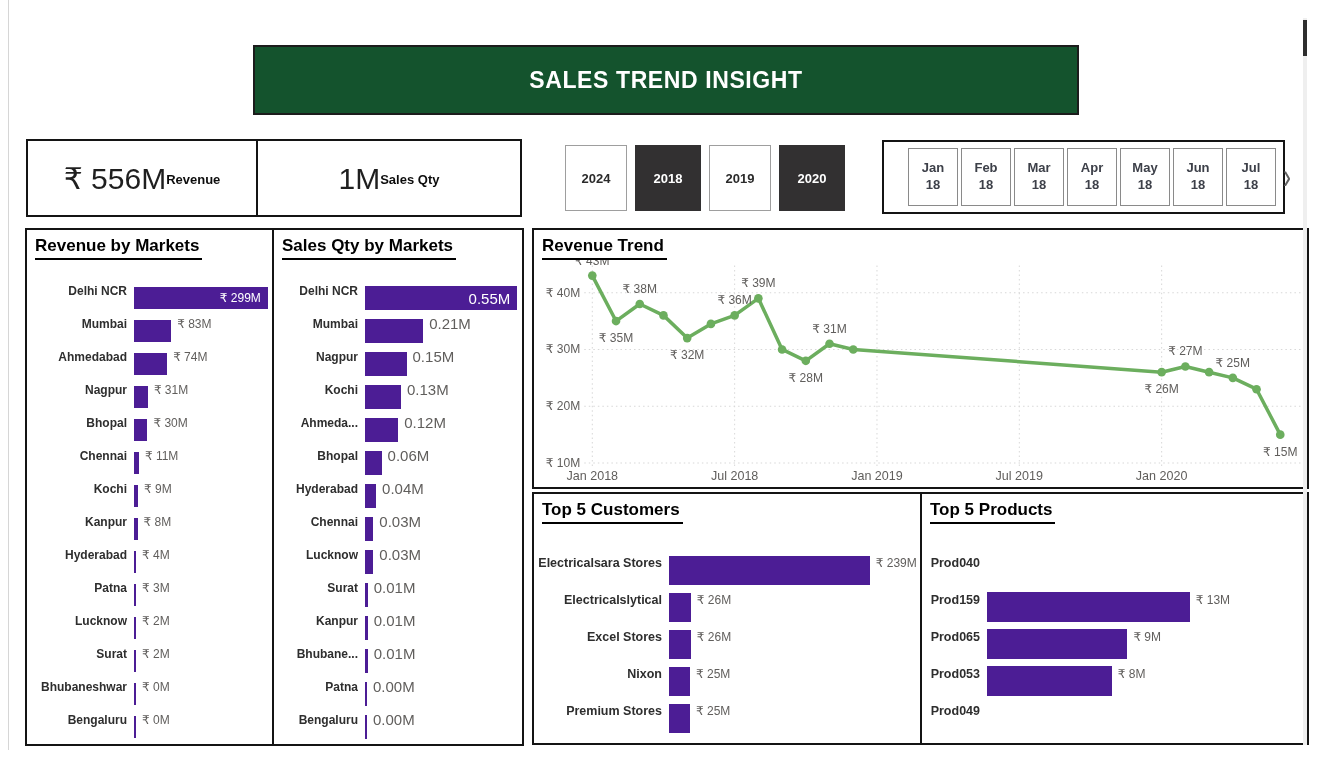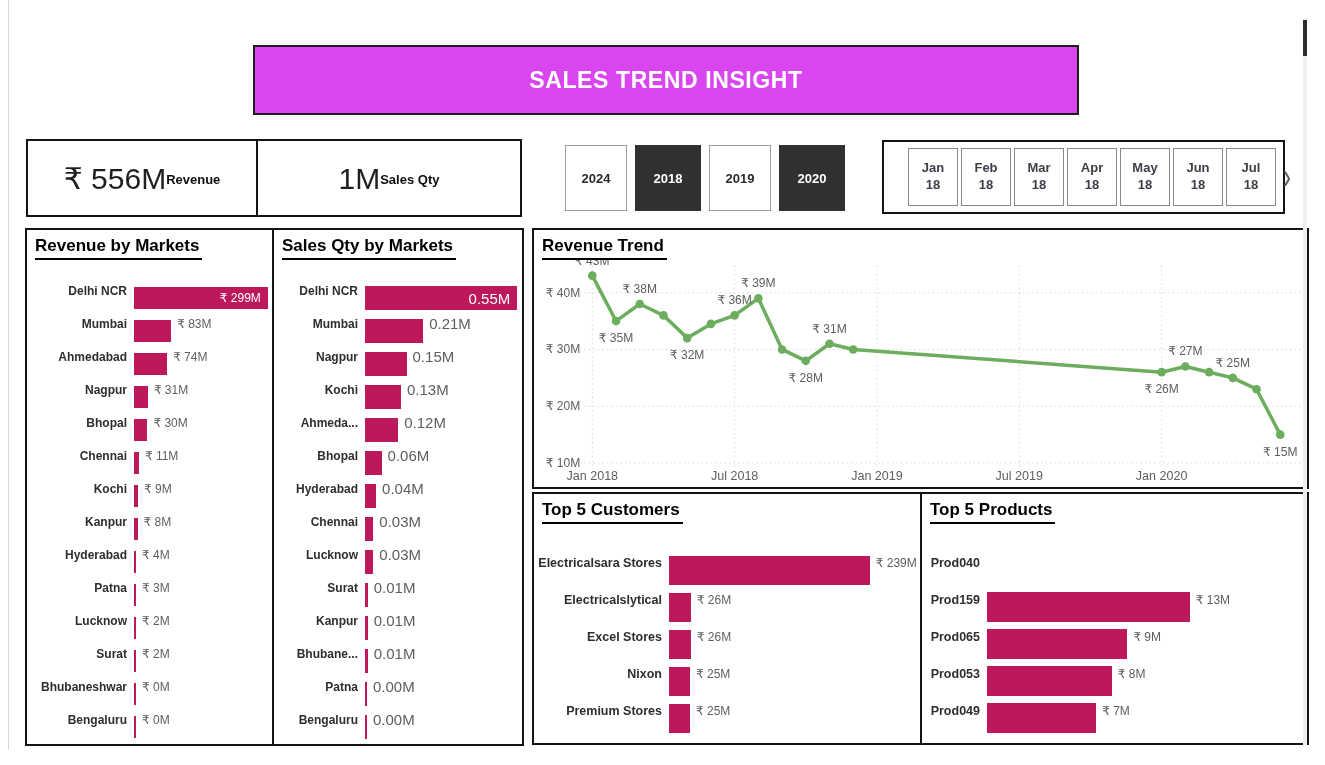--- a/index.html
+++ b/index.html
@@ -3,21 +3,21 @@
 <meta charset="utf-8">
 <style>
   html,body{margin:0;padding:0;}
   body{
     width:1325px;height:765px;position:relative;background:#ffffff;
     font-family:"Liberation Sans","DejaVu Sans",sans-serif;overflow:hidden;color:#252423;
   }
   .left-edge{position:absolute;left:8px;top:0;width:1px;height:750px;background:#d6d6d6;}
 
   
-  .banner{position:absolute;left:253px;top:45px;width:822px;height:66px;background:#d946ef;
+  .banner{position:absolute;left:253px;top:45px;width:822px;height:66px;background:#14532d;
     border:2px solid #1c1c1c;display:flex;align-items:center;justify-content:center;}
   .banner-title{color:#ffffff;font-weight:bold;font-size:23px;letter-spacing:.6px;}
 
   
   .kpi{position:absolute;top:139px;height:74px;border:2px solid #141414;background:#fff;
     display:flex;flex-direction:row;align-items:center;justify-content:center;}
   .kpi1{left:26px;width:228px;}
   .kpi2{left:256px;width:262px;}
   .kpi-value{font-size:30px;color:#1f1f1f;line-height:1.1;}
   .kpi-label{font-size:13px;font-weight:bold;color:#0d0d0d;margin-top:2px;}
@@ -46,21 +46,21 @@
   #top5-customers{left:532px;top:492px;width:386px;height:249px;}
   #top5-products{left:920px;top:492px;width:385px;height:249px;}
   #revenue-trend .panel-title{position:relative;z-index:2;background:#fff;}
   #trend-svg{position:absolute;left:0;top:0;width:100%;height:100%;z-index:1;}
 
   
   .rows{margin-top:14px;}
   .bar-row{display:flex;align-items:center;}
   .bar-label{text-align:right;font-weight:bold;color:#2e2e2e;flex:none;white-space:nowrap;overflow:hidden;}
   .bar-area{flex:1;display:flex;align-items:center;position:relative;}
-  .bar{background:#be185d;flex:none;position:relative;min-width:2px;margin-top:15px;}
+  .bar{background:#4c1d95;flex:none;position:relative;min-width:2px;margin-top:15px;}
   .bar-value{color:#605e5c;margin-left:6px;white-space:nowrap;}
   .bar-value.inside{position:absolute;margin:0;right:7px;top:50%;transform:translateY(-50%);color:#ffffff;}
 
   .rows-revm .bar-row{height:33px;}
   .rows-revm .bar-label{width:100px;font-size:12px;padding-right:7px;}
   .rows-revm .bar{height:22px;}
   .rows-revm .bar-value{font-size:12px;}
 
   .rows-qty .bar-row{height:33px;}
   .rows-qty .bar-label{width:84px;font-size:12px;padding-right:7px;}
@@ -472,23 +472,19 @@
       </div>
       <div class="bar-row">
         <div class="bar-label">Prod053</div>
         <div class="bar-area">
           <div class="bar" style="width: 39%;"></div>
           <span class="bar-value">₹ 8M</span>
         </div>
       </div>
       <div class="bar-row">
         <div class="bar-label">Prod049</div>
-        <div class="bar-area">
-          <div class="bar" style="width: 34.125%;"></div>
-          <span class="bar-value">₹ 7M</span>
-        </div>
       </div>
     </div>
 </div>
 
 <div class="scroll-track">
   <div class="scroll-thumb"></div>
 </div>
 
 </body></html>

